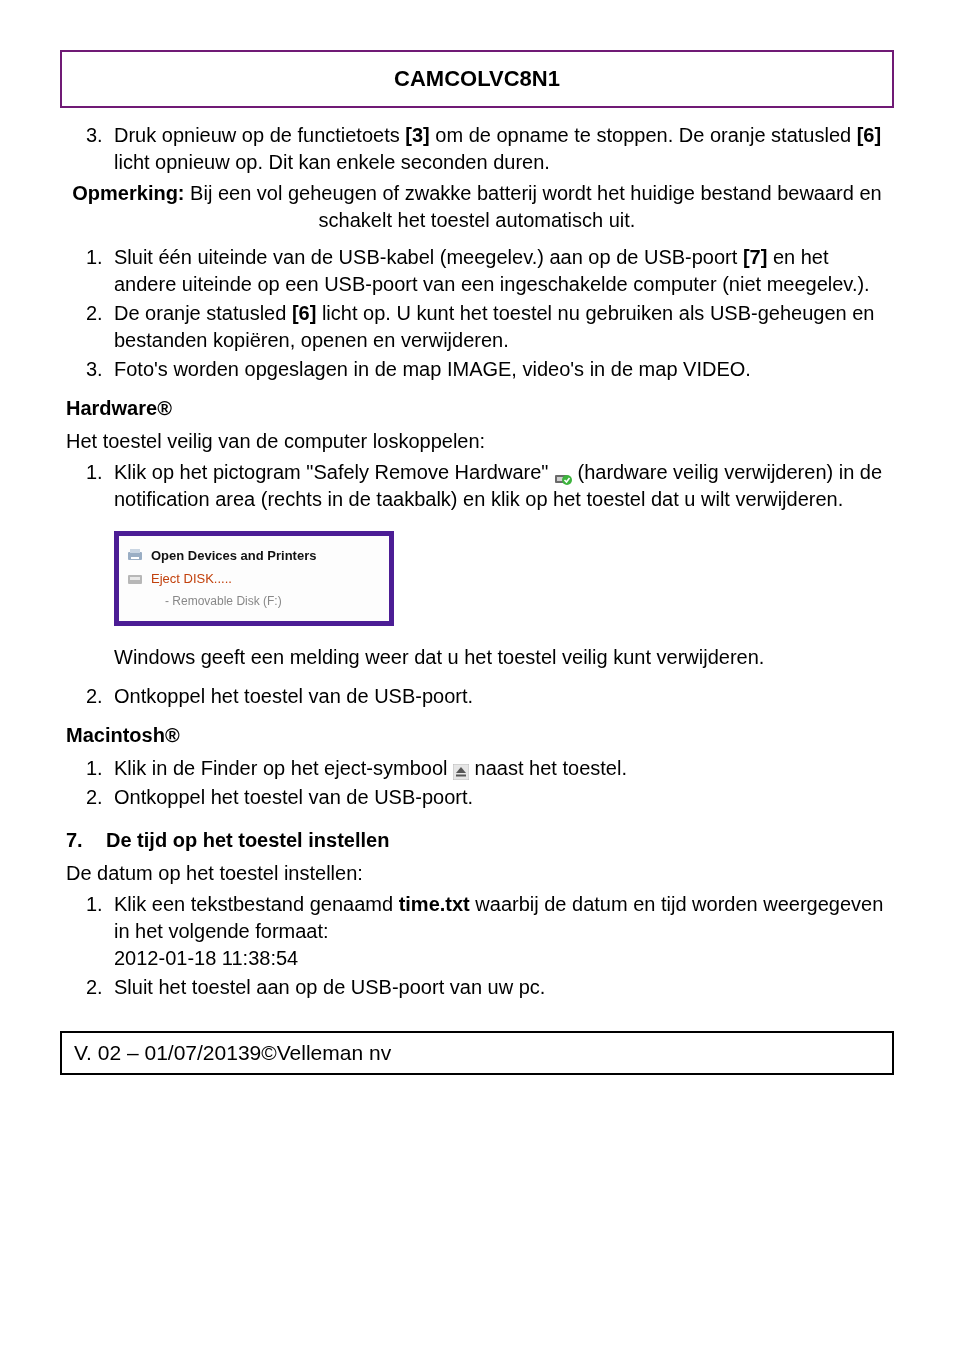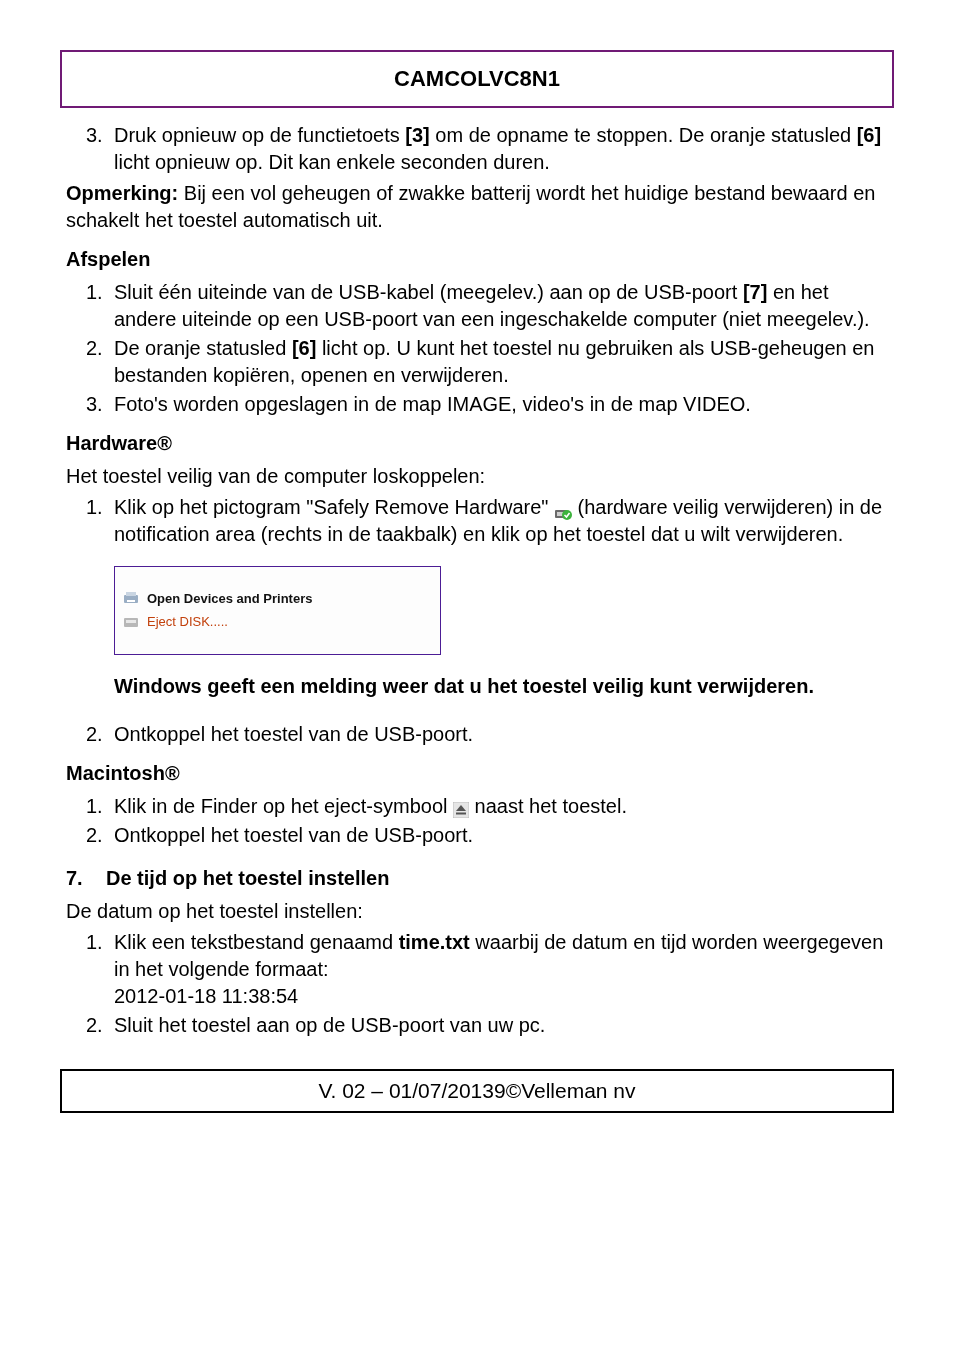--- a/index.html
+++ b/index.html
@@ -21,46 +21,46 @@
     margin-bottom: 14px;
   }
   .content { padding: 0 6px; }
   .ol-item {
     display: flex;
     margin-bottom: 2px;
     padding-left: 20px;
   }
   .ol-num { width: 28px; flex-shrink: 0; }
   .ol-txt { flex: 1; }
-  .note { margin-top: 4px; margin-bottom: 10px; }
+  .note { margin-top: 4px; margin-bottom: 10px; text-align: center; }
   .b { font-weight: bold; }
   .sect-title { font-weight: bold; margin-top: 12px; margin-bottom: 6px; }
   .sect-title-num { font-weight: bold; margin-top: 16px; margin-bottom: 6px; display: flex; }
   .sect-title-num .num { width: 40px; flex-shrink: 0; }
   .plain { margin-bottom: 4px; }
   .icon-remove {
     display: inline-block;
     width: 18px; height: 16px;
     vertical-align: middle;
   }
   .icon-eject {
     display: inline-block;
     width: 16px; height: 16px;
     vertical-align: middle;
     position: relative;
     top: -2px;
   }
   .menu-screenshot {
-    border: 1px solid #4c1d95;
-    width: 327px;
+    border: 5px solid #4c1d95;
+    width: 280px;
     margin: 18px 0 18px 48px;
     background: #fdfdfd;
     font-family: "Segoe UI", Tahoma, sans-serif;
     font-size: 13px;
-    padding: 20px 0;
+    padding: 8px 0;
   }
   .menu-row {
     display: flex;
     align-items: center;
     padding: 3px 8px;
     gap: 8px;
   }
   .menu-row.bold .txt { font-weight: bold; color: #111; }
   .menu-row .txt { color: #c2410c; }
   .menu-sub {
@@ -68,21 +68,21 @@
     font-size: 12px;
     color: #888;
   }
   .menu-sub::before { content: "- "; color: #888; }
   .menu-icon { width: 16px; height: 16px; flex-shrink: 0; }
   .footer-box {
     border: 2px solid #000;
     padding: 6px 12px;
     margin-top: 30px;
     display: flex;
-    justify-content: center;
+    justify-content: flex-start;
     font-size: 21px;
   }
   .footer-mid { text-align: center; }
 </style>
 </head>
 <body>
 
 <div class="header-box">
   <span>CAMCOLVC8N1</span>
 </div>
@@ -93,21 +93,20 @@
     <span class="ol-num">3.</span>
     <span class="ol-txt">
       <span>Druk opnieuw op de functietoets </span><span class="b">[3]</span><span> om de opname te stoppen. De oranje statusled </span><span class="b">[6]</span><span> licht opnieuw op. Dit kan enkele seconden duren.</span>
     </span>
   </div>
 
   <div class="note">
     <span class="b">Opmerking:</span><span> Bij een vol geheugen of zwakke batterij wordt het huidige bestand bewaard en schakelt het toestel automatisch uit.</span>
   </div>
 
-  <div class="sect-title">Afspelen</div>
 
   <div class="ol-item">
     <span class="ol-num">1.</span>
     <span class="ol-txt">
       <span>Sluit één uiteinde van de USB-kabel (meegelev.) aan op de USB-poort </span><span class="b">[7]</span><span>  en het andere uiteinde op een USB-poort van een ingeschakelde computer (niet meegelev.).</span>
     </span>
   </div>
   <div class="ol-item">
     <span class="ol-num">2.</span>
     <span class="ol-txt">
@@ -144,23 +143,24 @@
           </svg></span>
       <span class="txt">Open Devices and Printers</span>
     </div>
     <div class="menu-row">
       <span class="menu-icon"><svg viewBox="0 0 16 16">
             <rect x="1" y="4" width="14" height="9" rx="1" fill="#b7b7b7"></rect>
             <rect x="3" y="6" width="10" height="3" fill="#e8e8e8"></rect>
           </svg></span>
       <span class="txt">Eject DISK.....</span>
     </div>
-  </div>
-
-  <div class="ol-item" style="margin-bottom:21px; padding-left:48px;font-weight:bold;">
+    <div class="menu-sub">Removable Disk (F:)</div>
+  </div>
+
+  <div class="ol-item" style="margin-bottom:12px; padding-left:48px;">
     <span class="ol-txt">Windows geeft een melding weer dat u het toestel veilig kunt verwijderen.</span>
   </div>
   <div class="ol-item">
     <span class="ol-num">2.</span>
     <span class="ol-txt">Ontkoppel het toestel van de USB-poort.</span>
   </div>
 
   <div class="sect-title">Macintosh®</div>
 
   <div class="ol-item">

